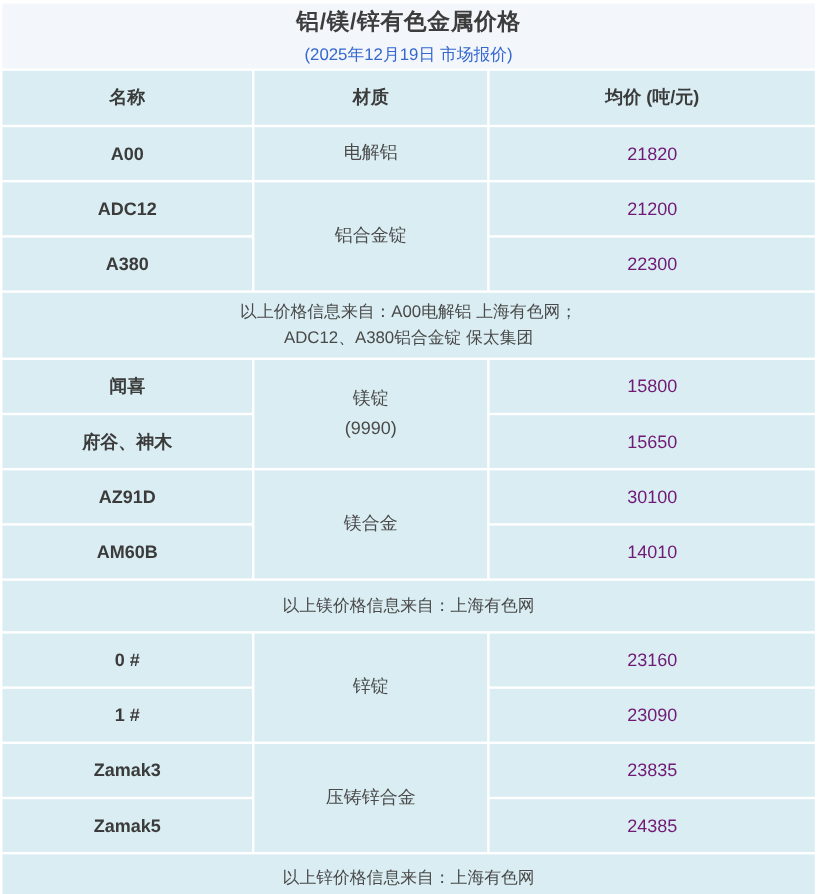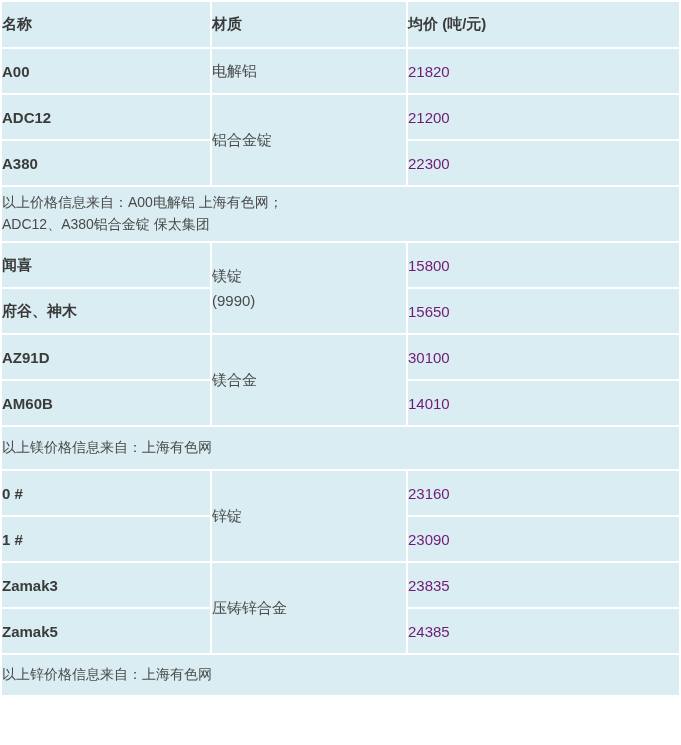--- a/index.html
+++ b/index.html
@@ -37,21 +37,21 @@
     color: #3568cf;
   }
   table.price-table {
     width: 681px;
     border-collapse: separate;
     border-spacing: 2px;
     table-layout: fixed;
   }
   table.price-table td, table.price-table th {
     background: #d9edf2;
-    text-align: left;
+    text-align: center;
     vertical-align: middle;
     padding: 0;
   }
   th.col-header {
     height: 45px;
     font-size: 15px;
     font-weight: bold;
     color: #3b3b3b;
   }
   td.name-cell {
@@ -80,20 +80,24 @@
   }
   td.note-tall   { height: 54px; }
   td.note-short  { height: 42px; }
   td.note-bottom { height: 40px; }
 </style>
 </head>
 <body>
 
 <div class="page">
 
+  <div class="title-block">
+    <div class="main-title">铝/镁/锌有色金属价格</div>
+    <div class="sub-title">(2025年12月19日 市场报价)</div>
+  </div>
 
   <table class="price-table">
     <colgroup>
       <col style="width:208px">
       <col style="width:194px">
       <col style="width:271px">
     </colgroup>
     <tbody>
       <tr>
         <th class="col-header">名称</th>

